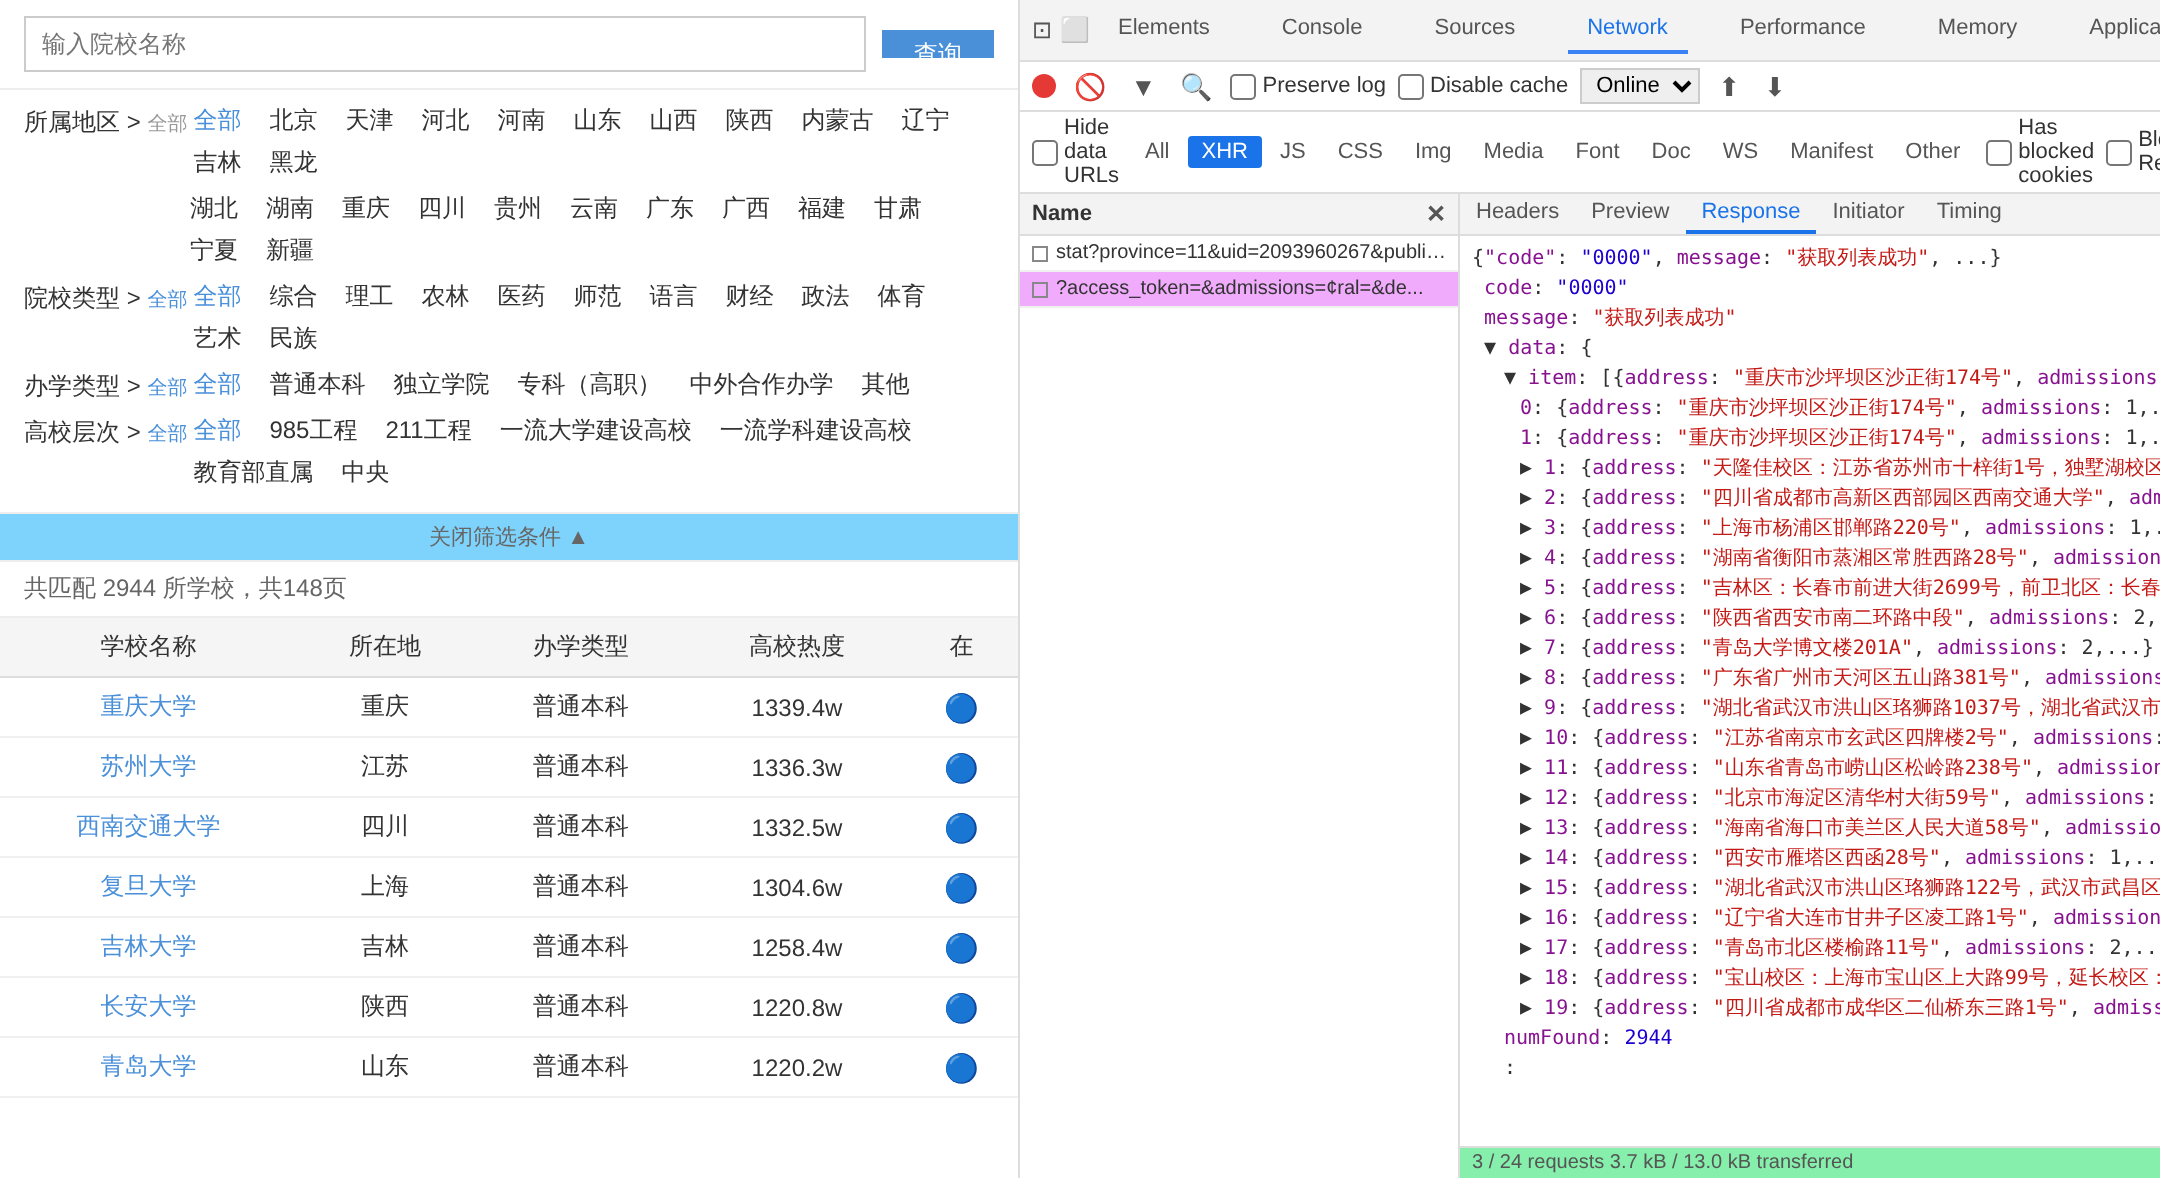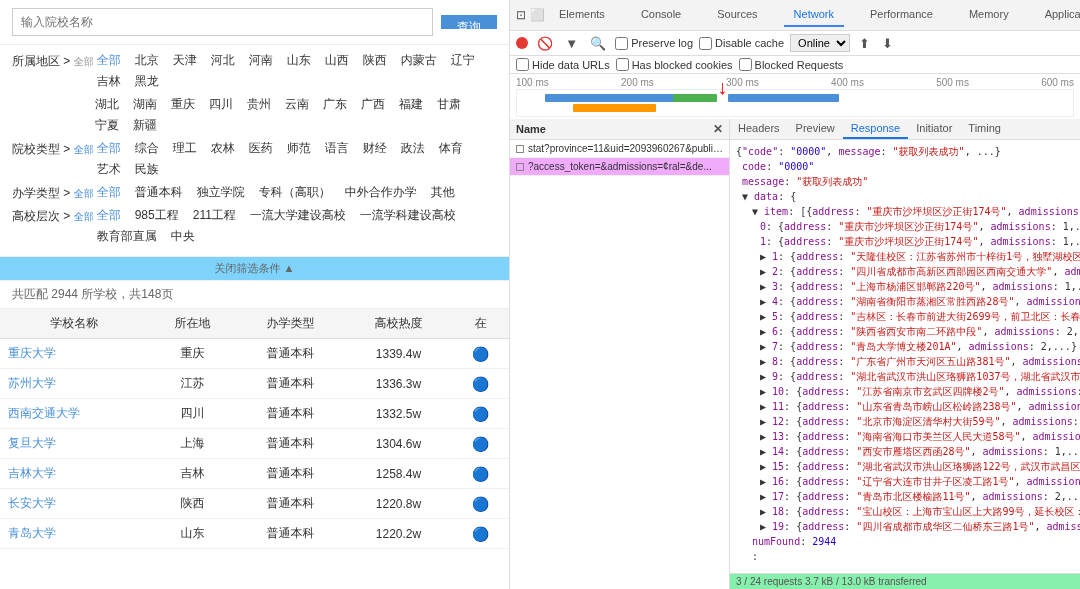--- a/index.html
+++ b/index.html
@@ -124,21 +124,21 @@
     tbody td {
       padding: 6px 8px;
       text-align: center;
       border-bottom: 1px solid #f0f0f0;
       color: #333;
     }
 
     .school-name {
       color: #4a90d9;
       cursor: pointer;
-      text-align: left;
+      text-align: center;
       margin-top: 28px;
     }
 
     .hot-icon {
       color: #4a90d9;
       font-size: 14px;
     }
 
     
     .devtools-panel {
@@ -551,48 +551,41 @@
       <option>Online</option>
     </select>
     <span class="icon-btn">⬆</span>
     <span class="icon-btn">⬇</span>
   </div>
 
   <div class="network-toolbar-row2">
     <label class="checkbox-label">
       <input type="checkbox" style=""> Hide data URLs
     </label>
+    <div class="filter-tabs">
+      <span class="filter-tab">All</span>
+      <span class="filter-tab active">XHR</span>
+      <span class="filter-tab">JS</span>
+      <span class="filter-tab">CSS</span>
+      <span class="filter-tab">Img</span>
+      <span class="filter-tab">Media</span>
+      <span class="filter-tab">Font</span>
+      <span class="filter-tab">Doc</span>
+      <span class="filter-tab">WS</span>
+      <span class="filter-tab">Manifest</span>
+      <span class="filter-tab">Other</span>
+    </div>
     <label class="checkbox-label">
       <input type="checkbox" style=""> Has blocked cookies
     </label>
     <label class="checkbox-label">
       <input type="checkbox" style=""> Blocked Requests
     </label>
   </div>
 
-  <div style="padding: 2px 6px; flex-shrink:0; position:relative;">
-    <div style="display:flex; justify-content:space-between; font-size:10px; color:#888; padding: 1px 0;">
-      <span>100 ms</span>
-      <span>200 ms</span>
-      <span>300 ms</span>
-      <span>400 ms</span>
-      <span>500 ms</span>
-      <span>600 ms</span>
-    </div>
-
-    <div style="height: 28px; background:#fff; position:relative; border:1px solid #eee;">
-
-      <div style="position:absolute; left:5%; top:4px; width:25%; height:8px; background:#4a90d9; border-radius:1px;"></div>
-      <div style="position:absolute; left:10%; top:14px; width:15%; height:8px; background:#ff9800; border-radius:1px;"></div>
-      <div style="position:absolute; left:28%; top:4px; width:8%; height:8px; background:#4caf50; border-radius:1px;"></div>
-      <div style="position:absolute; left:38%; top:4px; width:20%; height:8px; background:#4a90d9; border-radius:1px;"></div>
-
-      <div style="position:absolute; left:36%; top:-14px; color:red; font-size:20px; font-weight:bold;">↓</div>
-    </div>
-  </div>
 
   <div class="network-content">
 
     <div class="requests-panel">
       <div class="requests-header">
         <span>Name</span>
         <span style="flex:1;"></span>
         <span style="font-size:12px; cursor:pointer; color:#555;">✕</span>
       </div>
       <div class="request-item">

